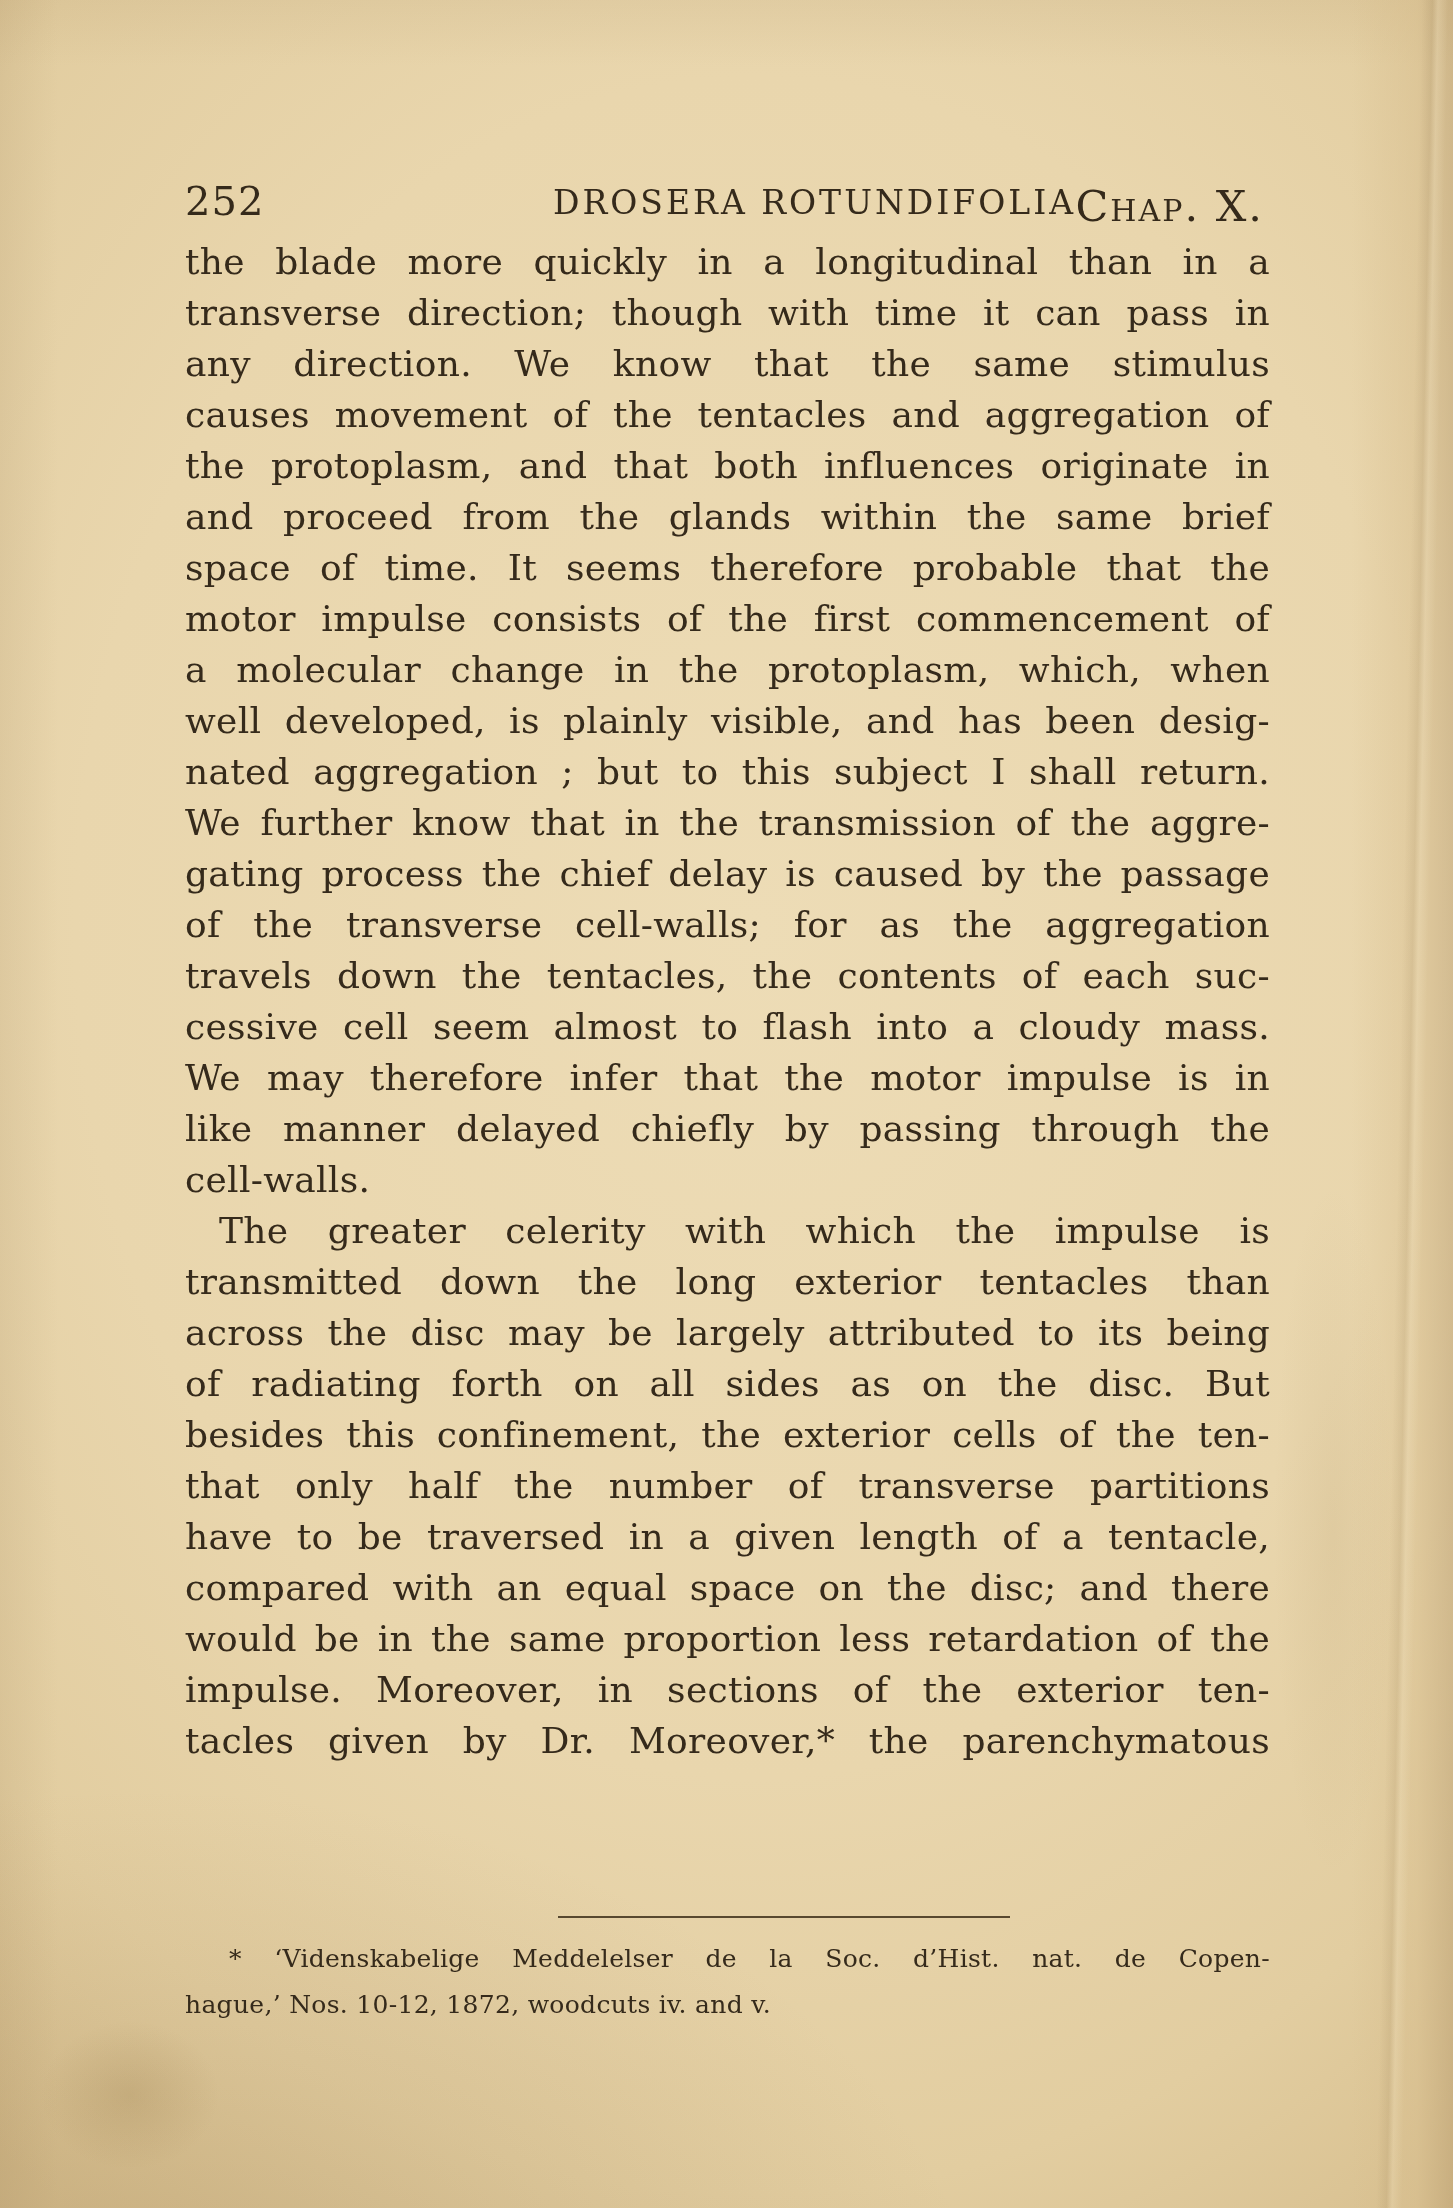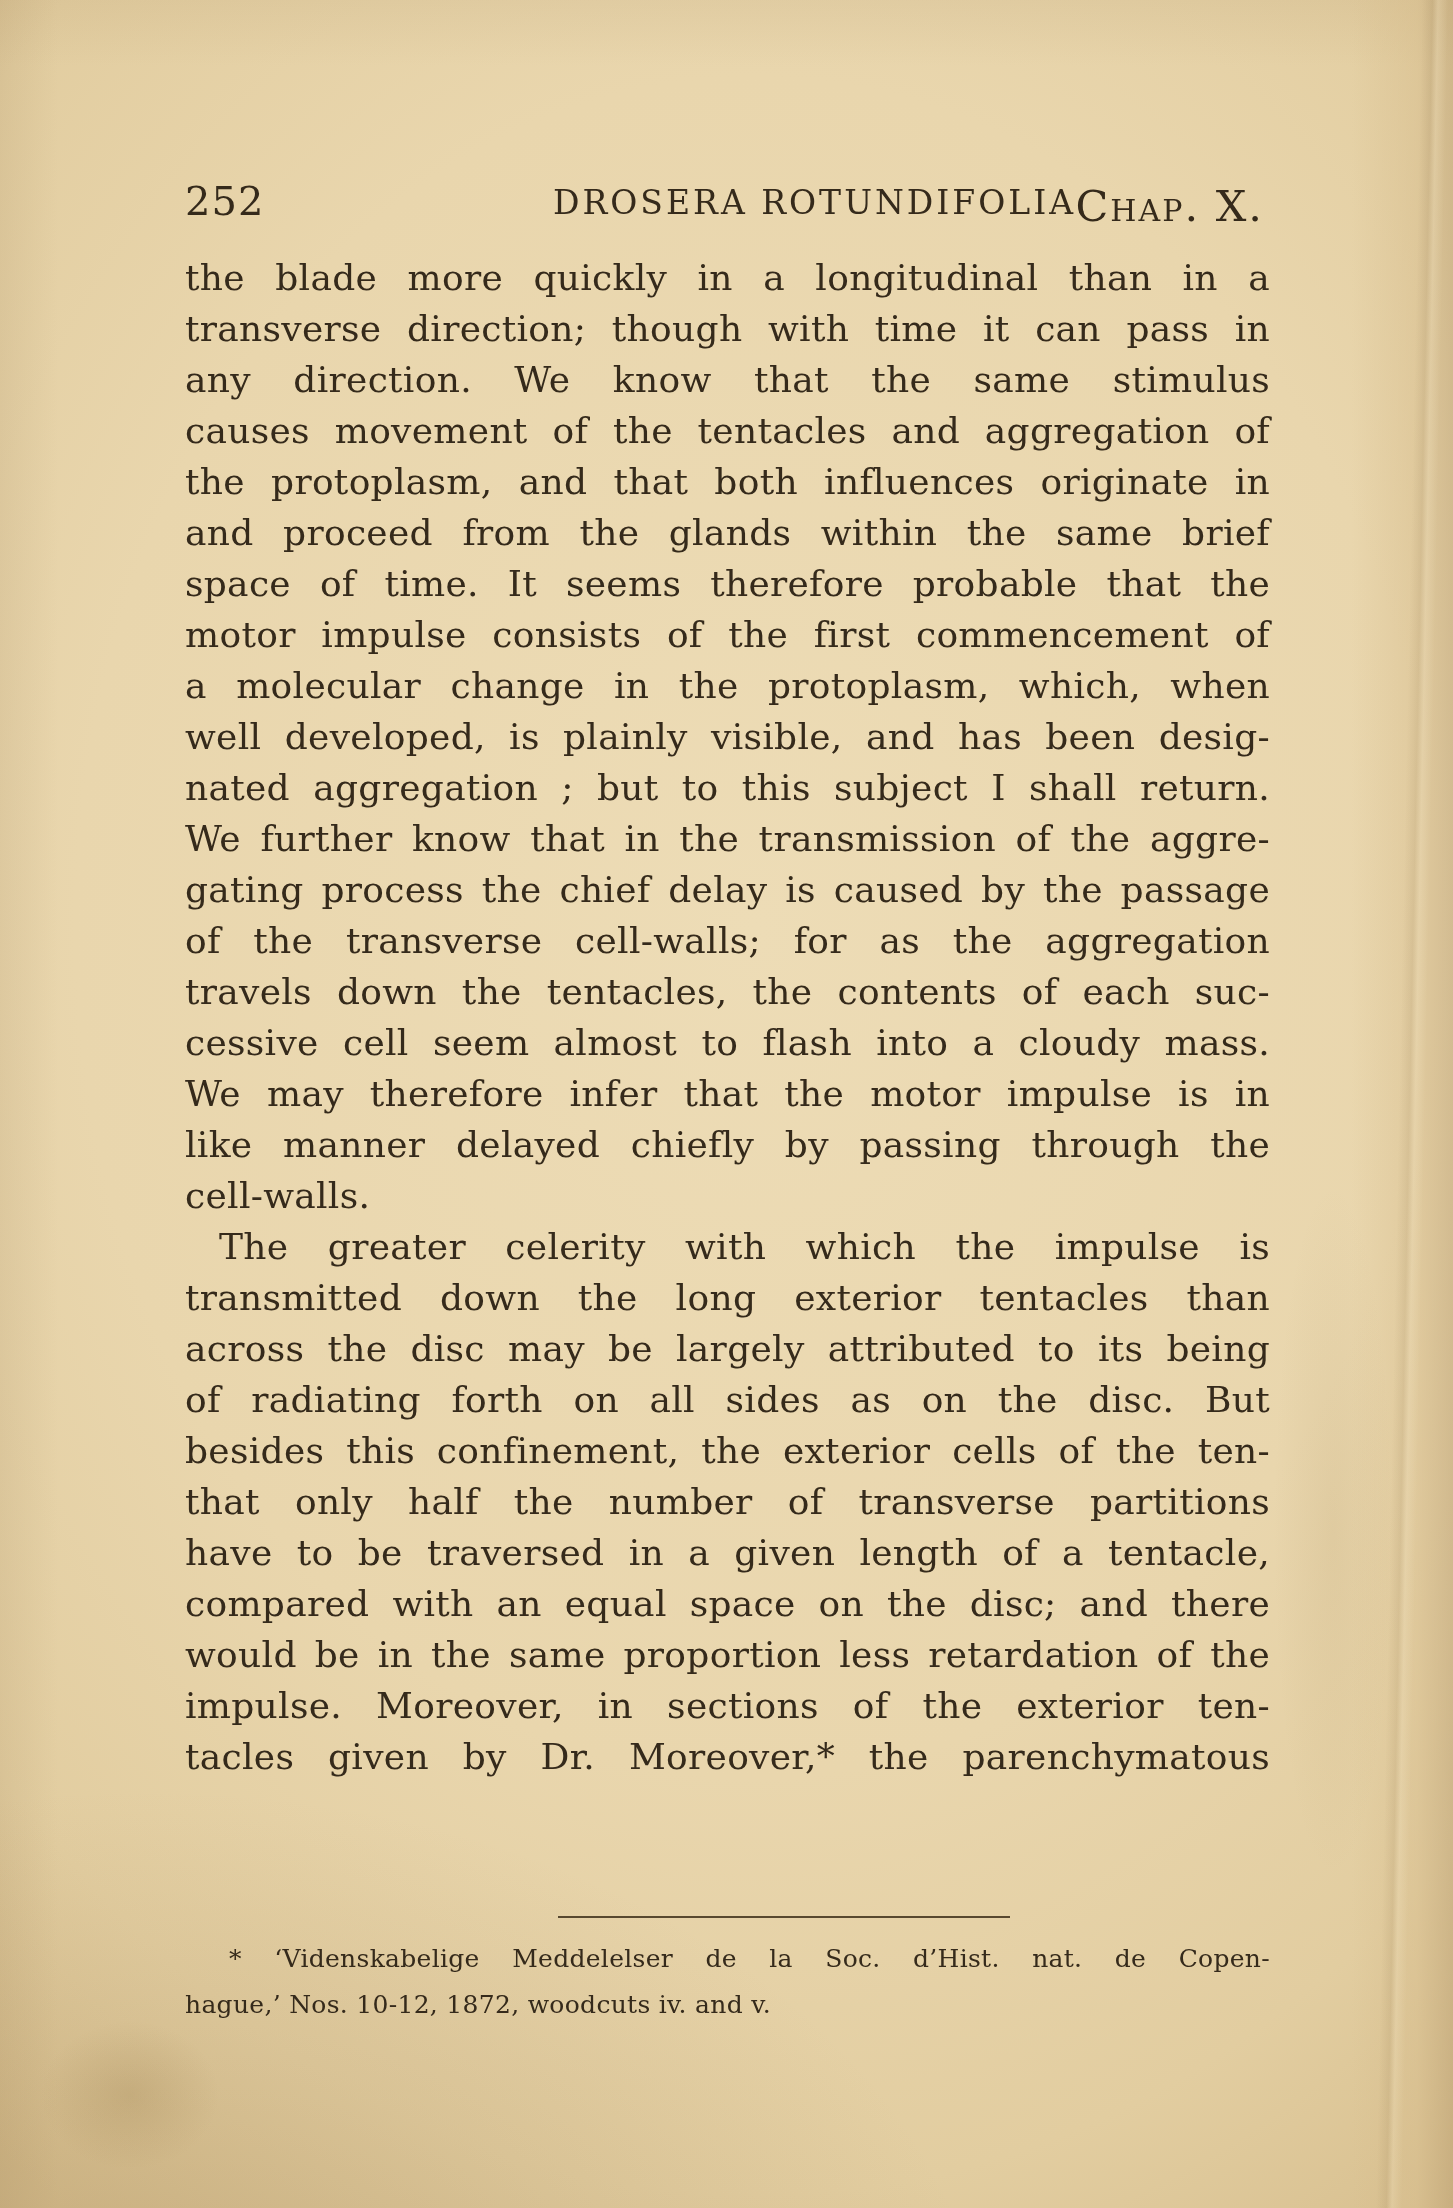--- a/index.html
+++ b/index.html
@@ -79,21 +79,21 @@
     right: 6px;
     top: 3px;
     font-size: 43px;
     font-variant: small-caps;
     letter-spacing: 2px;
     white-space: nowrap;
   }
 
   .body-text {
     position: absolute;
-    top: 252px;
+    top: 236px;
     left: 185px;
     width: 1085px;
     font-size: 36px;
     line-height: 51px;
     letter-spacing: 0.3px;
   }
   .line {
     text-align: justify;
     text-align-last: justify;
     white-space: normal;

